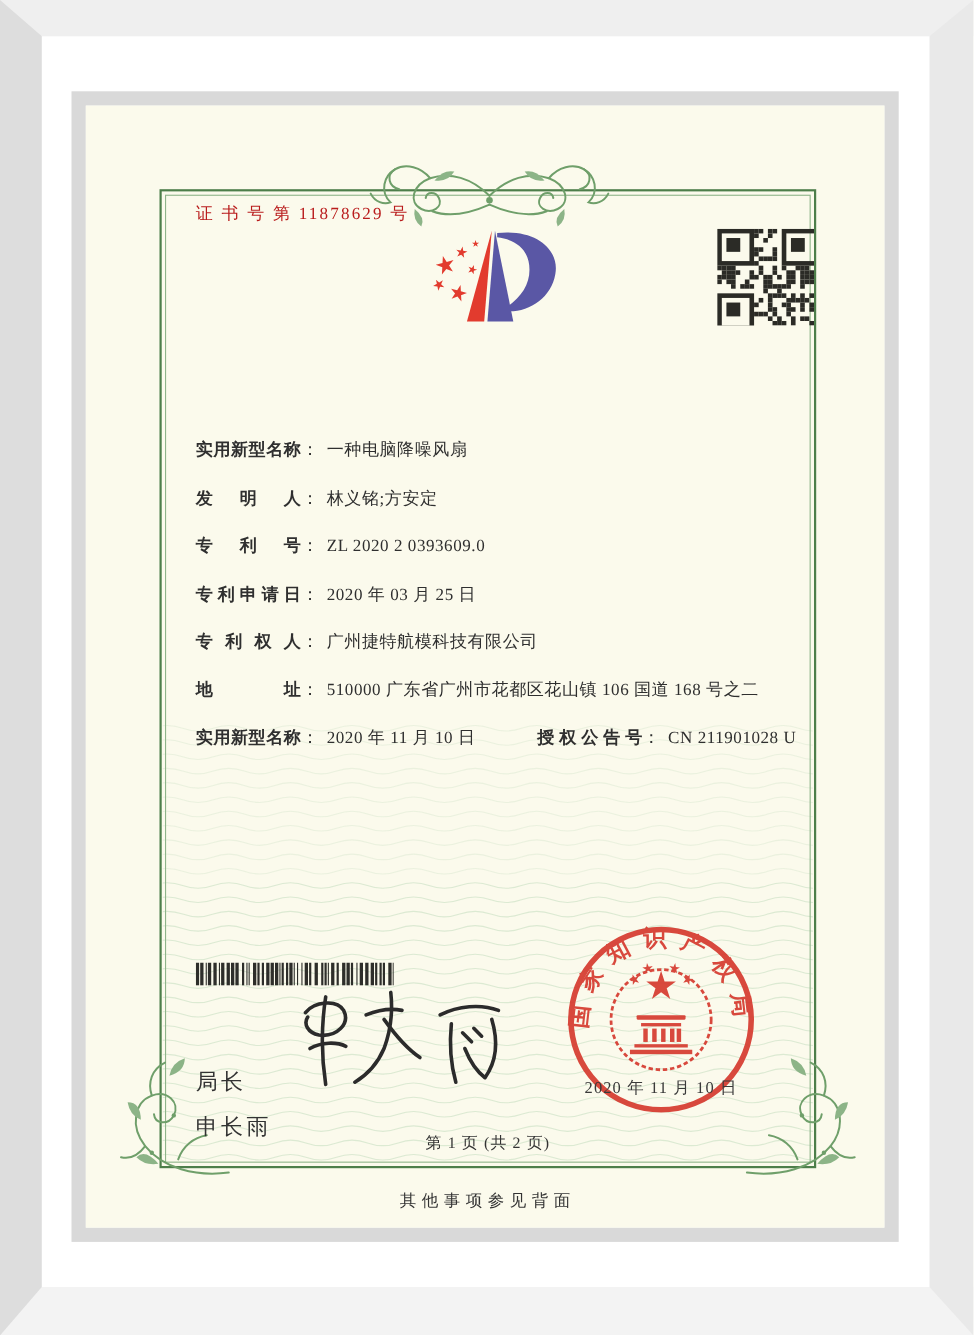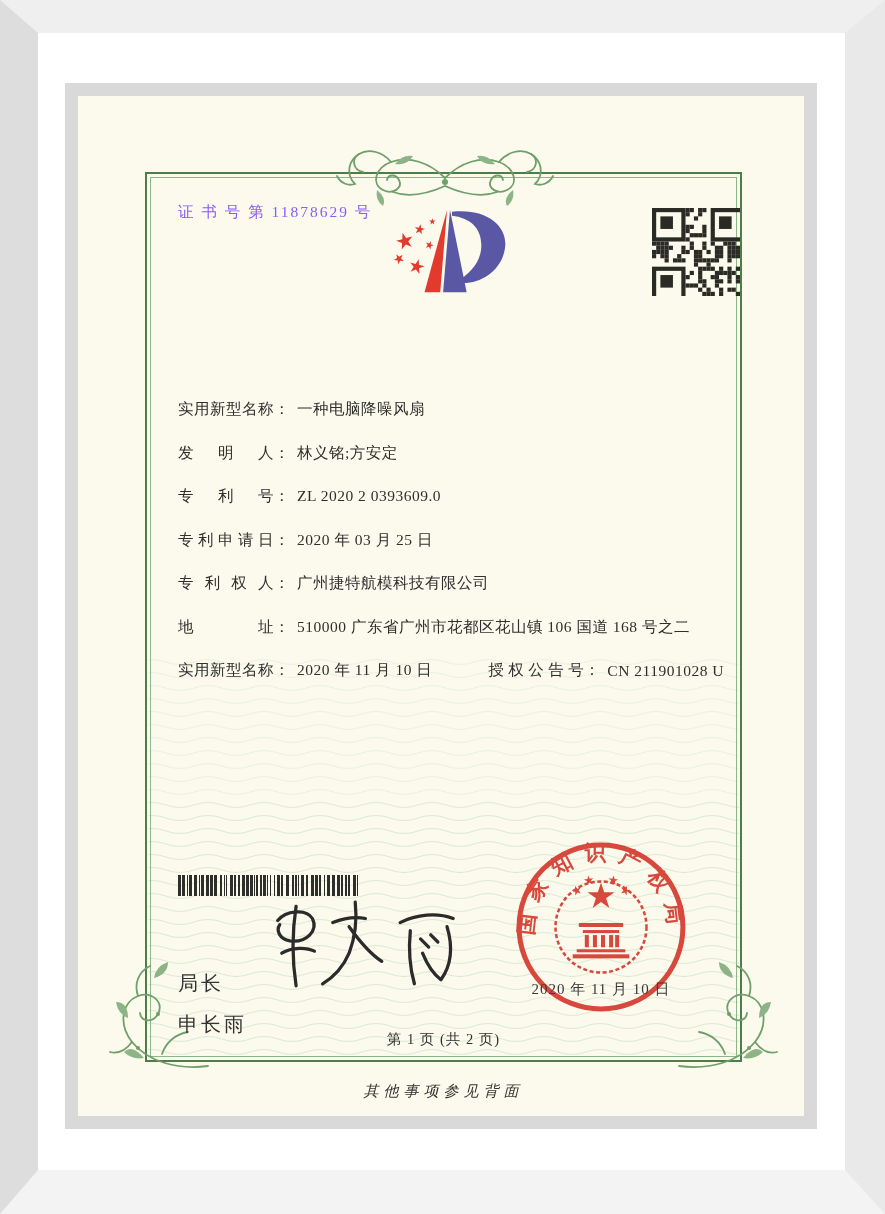--- a/index.html
+++ b/index.html
@@ -27,47 +27,47 @@
     position:absolute;left:67px;top:76px;width:597px;height:890px;
     border:2.5px solid #4d7e4a;box-sizing:border-box;z-index:1;
   }
   .border-inner{position:absolute;inset:3px;border:1px solid #8eb489;}
   
   .waves{position:absolute;left:70px;top:560px;width:591px;height:400px;z-index:0;}
   .ornament-top{position:absolute;left:247px;top:38px;width:240px;height:82px;z-index:2;}
   .corner-bl{position:absolute;left:30px;top:862px;width:115px;height:115px;z-index:2;}
   .corner-br{position:absolute;left:586px;top:862px;width:115px;height:115px;z-index:2;transform:scaleX(-1);}
   
-  .cert-no{position:absolute;left:100px;top:106px;font-size:15.5px;letter-spacing:2px;color:#8b5cf6;z-index:3;}
+  .cert-no{position:absolute;left:100px;top:88px;font-size:15.5px;letter-spacing:2px;color:#b91c1c;z-index:3;}
   .logo{position:absolute;left:296px;top:108px;width:150px;height:98px;z-index:3;}
   .qr{position:absolute;left:574px;top:112px;width:88px;height:88px;z-index:3;}
   .title{
     position:absolute;left:67px;top:226px;width:597px;text-align:center;
     font-size:37px;font-weight:600;letter-spacing:9px;text-indent:9px;color:#3c3c3c;z-index:3;
   }
   .fields{position:absolute;left:100px;top:303px;width:545px;z-index:3;}
   .field-row{display:flex;align-items:baseline;height:22px;margin-bottom:21.5px;
     font-size:15.5px;color:#2f2f2f;letter-spacing:.5px;white-space:nowrap;}
-  .flabel{display:inline-block;width:96px;text-align:justify;text-align-last:justify;}
+  .flabel{display:inline-block;width:96px;text-align:justify;text-align-last:justify;font-weight:bold;}
   .colon{margin-right:7px;}
   .fgroup2{margin-left:56px;display:flex;align-items:center;}
   .paras{position:absolute;left:100px;top:597px;width:536px;z-index:3;
     font-size:15.5px;line-height:28.5px;color:#2f2f2f;letter-spacing:1.4px;text-align:justify;}
   .paras p{margin:0;text-indent:2em;}
   .barcode{position:absolute;left:100px;top:779px;width:180px;height:21px;z-index:3;}
   .director{position:absolute;left:100px;top:826px;z-index:3;font-size:20px;color:#333;letter-spacing:3px;margin-top:48px;}
   .director .name{margin-top:14px;}
   .signature{position:absolute;left:183px;top:796px;width:215px;height:102px;z-index:4;}
   .seal{position:absolute;left:434px;top:742px;width:178px;height:178px;z-index:3;opacity:.92;}
   .seal-date{position:absolute;left:430px;top:884px;width:186px;text-align:center;
     font-size:15px;color:#3a3a3a;letter-spacing:1px;z-index:5;}
   .page-num{position:absolute;left:67px;top:934px;width:597px;text-align:center;
     font-size:14.5px;color:#333;letter-spacing:1px;z-index:3;}
   .back-note{position:absolute;left:67px;top:986px;width:597px;text-align:center;
-    font-size:15px;color:#333;letter-spacing:5px;z-index:3;font-style:italic;}
+    font-size:15px;color:#333;letter-spacing:5px;z-index:3;}
   svg{display:block;}
 </style>
 </head>
 <body>
 
 <svg width="0" height="0" style="position:absolute">
   <defs>
     <path id="star5" d="M0,-10 L-2.23,-3.07 L-9.51,-3.09 L-3.61,1.17 L-5.88,8.09 L0,3.8 L5.88,8.09 L3.61,1.17 L9.51,-3.09 L2.23,-3.07 Z"></path>
     <g id="topHalf" fill="none" stroke="#6f9f6a" stroke-width="1.8" stroke-linecap="round">
       <path d="M120,44 C104,28 84,22 66,28 C50,34 46,50 58,56 C68,61 78,54 74,46 C71,40 63,40 62,46"></path>

